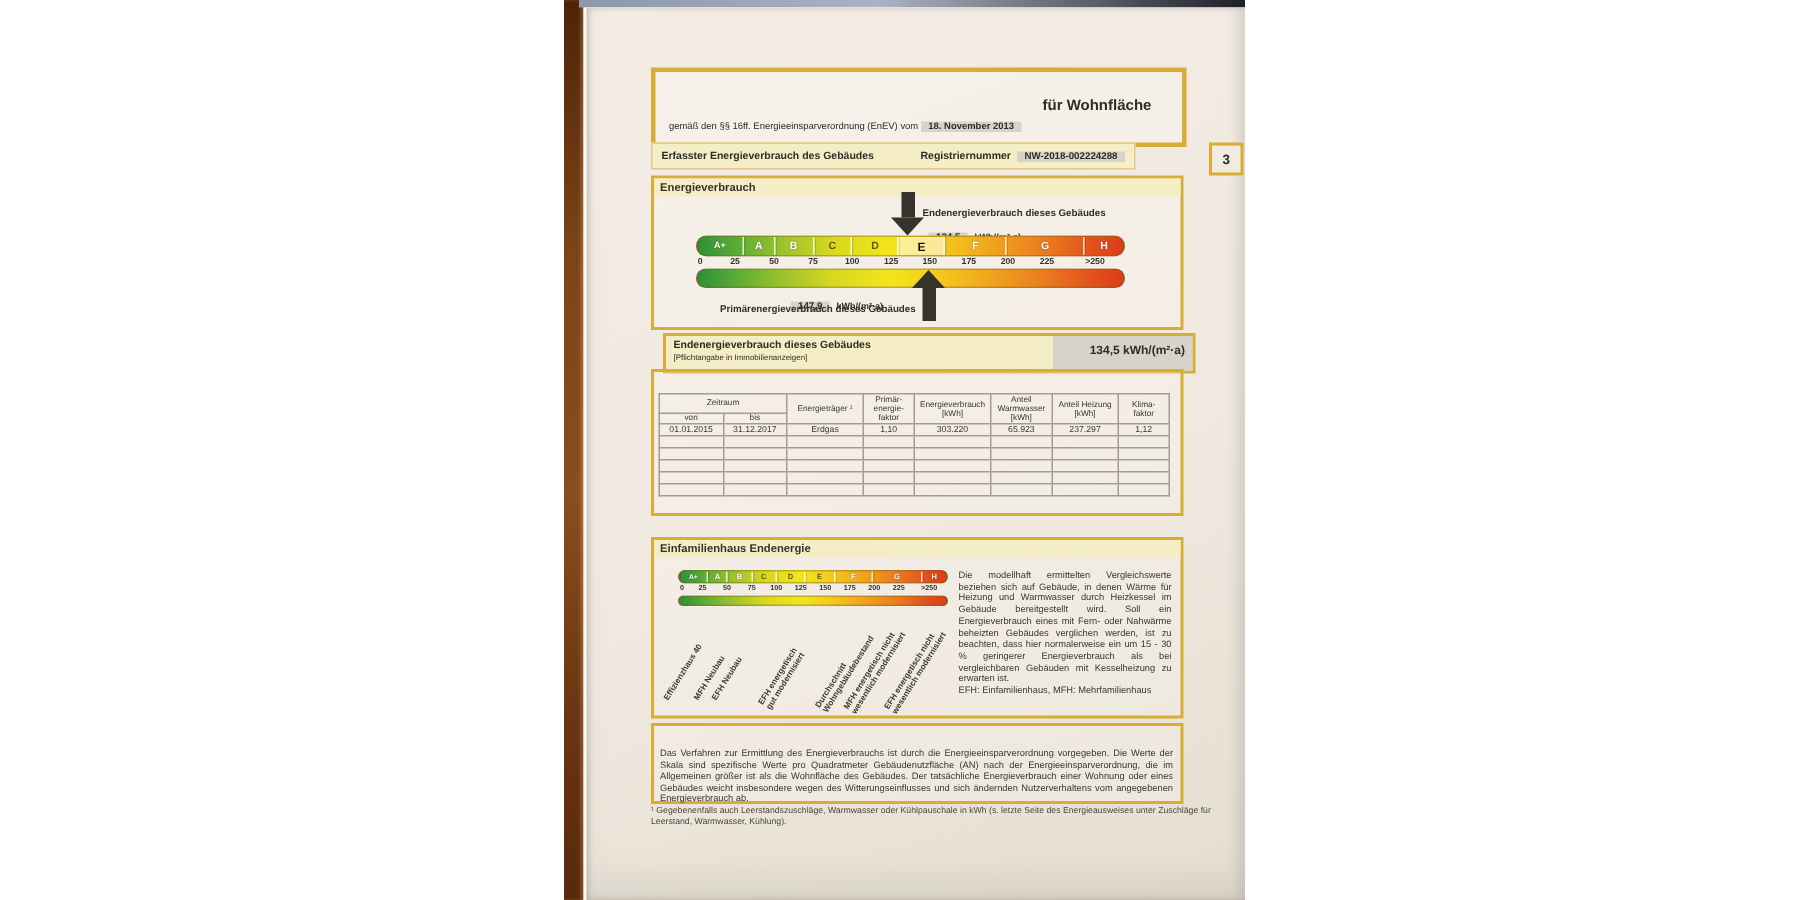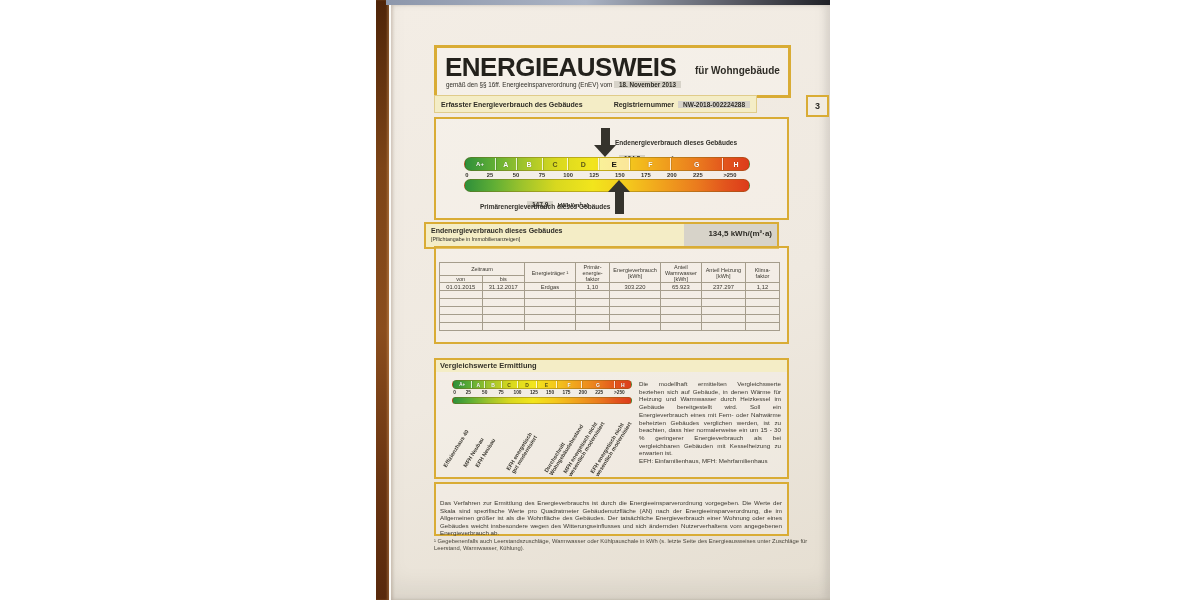--- a/index.html
+++ b/index.html
@@ -50,21 +50,21 @@
   .seg{display:flex;align-items:center;justify-content:center;border-right:1px solid rgba(255,255,255,.8);
        box-shadow:inset 1px 0 0 rgba(0,0,0,.12);box-sizing:border-box;font-weight:bold;}
   .seg:last-child{border-right:none;}
   .seg.hl{background:rgba(255,255,255,.55);}
   .lw{color:#ffffff;text-shadow:0 0 1px rgba(0,0,0,.45);}
   .ld{color:#5c5816;}
   .lb{color:#16140f;}
   .tickrow{position:absolute;}
   .tick{position:absolute;transform:translateX(-50%);font-weight:bold;color:#33312b;}
   
-  .eeband{left:35px;top:217px;width:351px;height:23px;background:#f4edc6;}
+  .eeband{left:53px;top:217px;width:351px;height:23px;background:#f4edc6;}
   .eeband .t1{position:absolute;left:5px;top:3px;font-size:7px;font-weight:bold;}
   .eeband .t2{position:absolute;left:5px;top:12px;font-size:5.3px;}
   .eeband .gray{position:absolute;right:0;top:0;width:93px;height:100%;background:#d7d3c9;
                 font-size:8px;font-weight:bold;text-align:right;line-height:19px;padding-right:5px;box-sizing:border-box;}
   
   .vbbox{left:45px;top:241px;width:351px;height:94px;}
   table.ctab{position:absolute;left:3px;top:14px;width:341px;border-collapse:collapse;table-layout:fixed;
              font-size:5.5px;color:#3a372f;}
   table.ctab th,table.ctab td{border:1px solid #a59d8c;padding:0 1px;text-align:center;font-weight:normal;
              white-space:pre-line;line-height:6px;}
@@ -88,37 +88,37 @@
 <body>
 
 <div class="canvas">
   <div class="photo">
     <div class="wood"></div>
     <div class="topstrip"></div>
 
     <div class="paper">
 
       <div class="goldbox hdr">
-        <div class="hdr-title">ENERGIEAUSWEIS</div>
-        <div class="hdr-sub">für Wohngebäude</div>
+        <div class="hdr-sub">für Wohnfläche</div>
         <div class="hdr-law">
           <span>gemäß den §§ 16ff. Energieeinsparverordnung (EnEV) vom</span>
           <span class="chip" style="font-size:6.3px;">18. November 2013</span>
         </div>
       </div>
 
       <div class="regband">
         <span class="lft">Erfasster Energieverbrauch des Gebäudes</span>
         <span class="sp"></span>
         <span class="rlabel">Registriernummer</span>
         <span class="chip" style="font-size:6.5px;">NW-2018-002224288</span>
       </div>
       <div class="goldbox pagebox">3</div>
 
       <div class="goldbox evbox">
+        <div class="bandtitle">Energieverbrauch</div>
 
         <div class="arrow" style="left:158px;top:9px;">
           <div class="shaft" style="height:17px;"></div>
           <div class="head-down"></div>
         </div>
         <div class="lblsmall" style="left:179px;top:20px;">Endenergieverbrauch dieses Gebäudes</div>
         <div style="position:absolute;left:183px;top:28px;">
           <span class="chip" style="font-size:6.5px;">134,5</span>
           <span class="unitsmall">kWh/(m²·a)</span>
         </div>
@@ -261,21 +261,21 @@
                 <td></td>
                 <td></td>
                 <td></td>
                 <td></td>
               </tr>
         </tbody>
           </table>
       </div>
 
       <div class="goldbox vglbox">
-        <div class="bandtitle">Vergleichswerte Ermittlung</div>
+        <div class="bandtitle">Einfamilienhaus Endenergie</div>
 
         <div class="sscale-wrap">
           <div class="gradbar" style="position:relative;width:180px;height:9px;border-radius:5px;">
             <div class="segrow" style="border-radius:4px;">
               <span class="seg lw" style="width:10.9%;font-size:4.5px;">A+</span>
               <span class="seg lw" style="width:7.3%;font-size:5px;">A</span>
               <span class="seg lw" style="width:9.1%;font-size:5px;">B</span>
               <span class="seg ld" style="width:9.1%;font-size:5px;">C</span>
               <span class="seg ld" style="width:10.9%;font-size:5px;">D</span>
               <span class="seg ld" style="width:10.9%;font-size:5px;">E</span>

